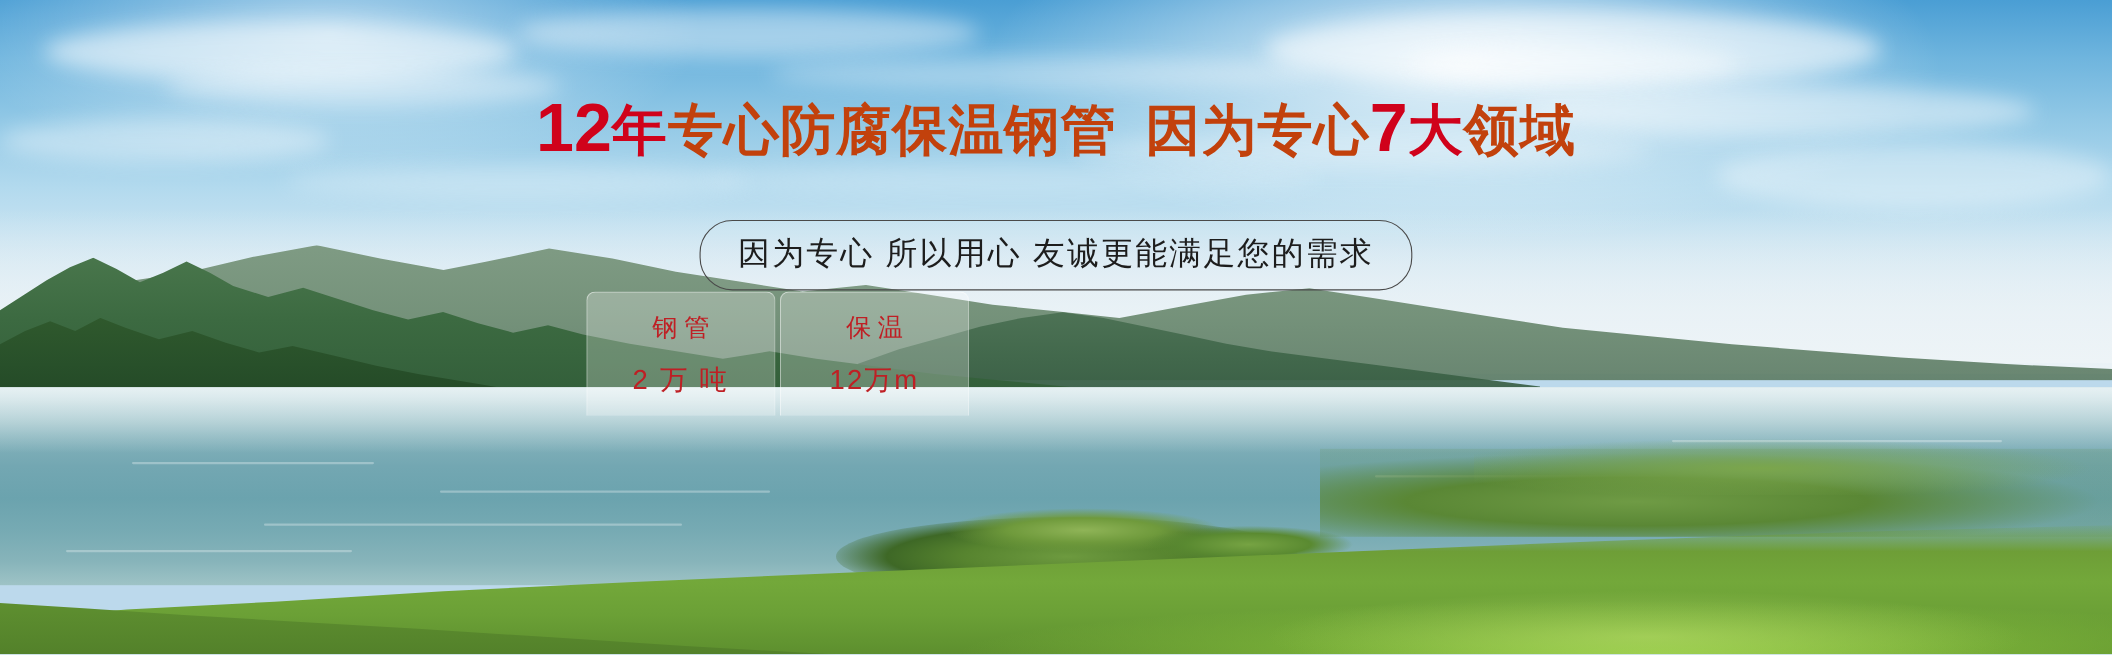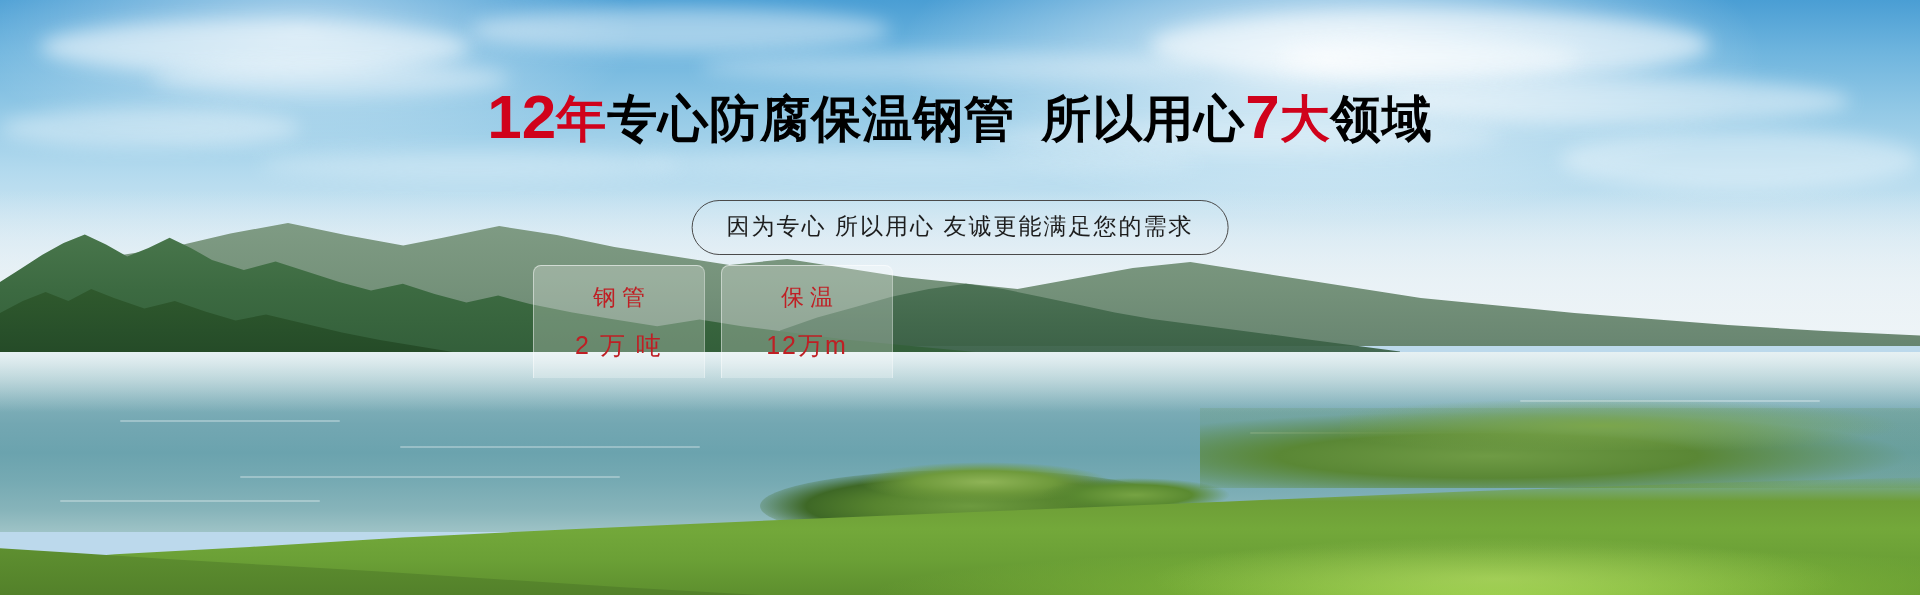--- a/index.html
+++ b/index.html
@@ -112,36 +112,36 @@
   }
 
   
   .headline{
     position:absolute;left:0;top:86px;width:1920px;
     text-align:center;white-space:nowrap;line-height:1;
     font-weight:bold;letter-spacing:1px;
   }
   .hl-num{font-size:62px;color:#d0021b;vertical-align:-2px;letter-spacing:0;}
   .hl-red{font-size:50px;color:#d0021b;}
-  .hl-dark{font-size:50px;color:#000000;}
+  .hl-dark{font-size:50px;color:#c2410c;}
   .hl-gap{display:inline-block;width:26px;}
 
   
   .pill{
     position:absolute;left:50%;transform:translateX(-50%);top:200px;
     padding:10px 34px 12px;
     border:1px solid #4a4a4a;border-radius:30px;
-    font-size:23px;color:#1d1d1d;letter-spacing:2px;white-space:nowrap;
+    font-size:29px;color:#1d1d1d;letter-spacing:2px;white-space:nowrap;
     background:rgba(255,255,255,0.04);
   }
 
   
   .cards{
     position:absolute;left:533px;top:265px;
-    display:flex;gap:16px;
+    display:flex;gap:4px;
   }
   .card{
     width:170px;height:112px;
     background:rgba(255,255,255,0.26);
     border-top:1px solid rgba(255,255,255,.55);
     border-left:1px solid rgba(255,255,255,.45);
     border-right:1px solid rgba(255,255,255,.30);
     border-radius:8px 8px 0 0;
     display:flex;flex-direction:column;align-items:center;justify-content:center;
     gap:16px;
@@ -187,21 +187,21 @@
   <div class="bank-right"></div>
   <div class="bank-right2"></div>
   <div class="island"></div>
   <div class="island2"></div>
   <div class="island3"></div>
   <div class="grass-fg"></div>
   <div class="grass-left"></div>
   <div class="grass-sheen"></div>
 
   <div class="headline">
-    <span class="hl-num">12</span><span class="hl-red">年</span><span class="hl-dark">专心防腐保温钢管</span><span class="hl-gap"></span><span class="hl-dark">所以用心</span><span class="hl-num">7</span><span class="hl-red">大</span><span class="hl-dark">领域</span>
+    <span class="hl-num">12</span><span class="hl-red">年</span><span class="hl-dark">专心防腐保温钢管</span><span class="hl-gap"></span><span class="hl-dark">因为专心</span><span class="hl-num">7</span><span class="hl-red">大</span><span class="hl-dark">领域</span>
   </div>
 
   <div class="pill">因为专心 所以用心  友诚更能满足您的需求</div>
 
   <div class="cards">
     <div class="card">
       <div class="card-label">钢管</div>
       <div class="card-value"><span>2 万 吨</span></div>
     </div>
     <div class="card">

